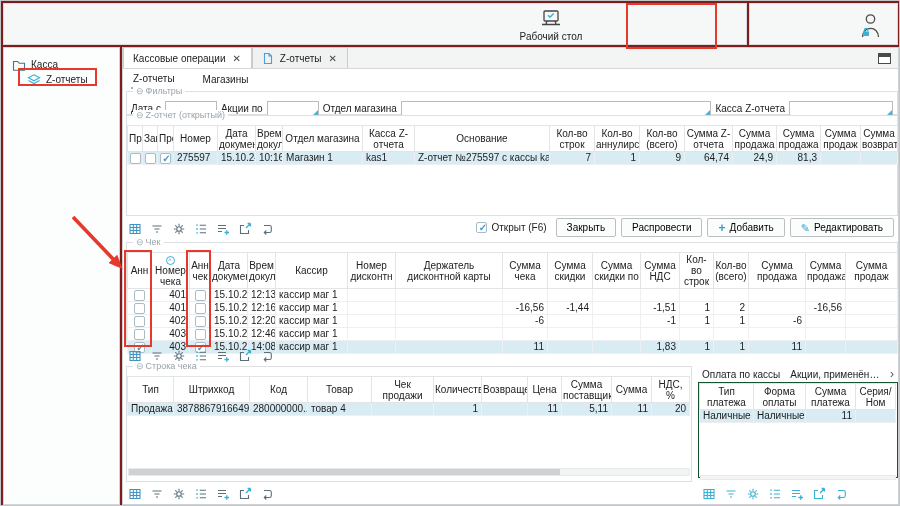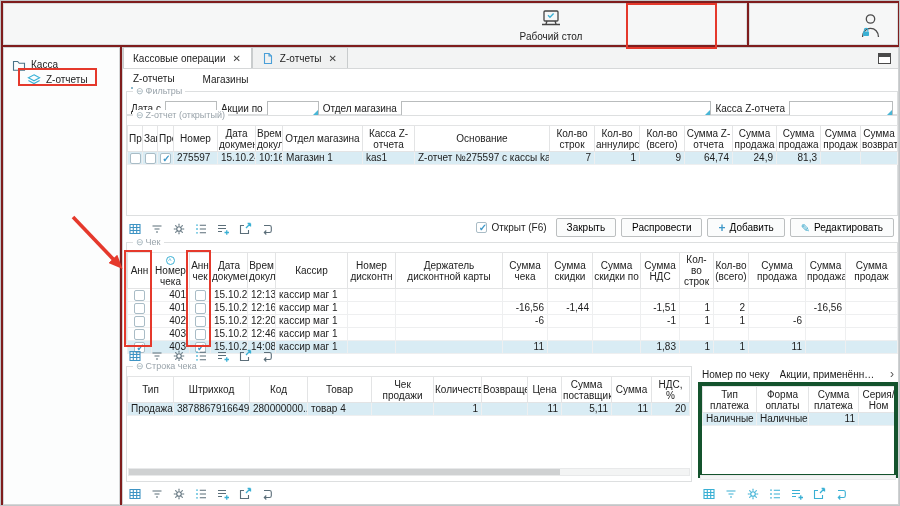--- a/index.html
+++ b/index.html
@@ -81,21 +81,21 @@
 .btn{height:19px;border:1px solid #bcbfc0;background:#fbfcfc;border-radius:2px;font:inherit;padding:0 10px;display:inline-flex;align-items:center;gap:4px;cursor:pointer;white-space:nowrap}
 .btn .plus{color:#3f98c8;font-size:12px;font-weight:bold;line-height:10px}
 .btn .pencil{color:#3aa8cc;font-size:11px;line-height:10px}
 
 
 #paypanel{position:absolute;left:575px;top:318px;width:200px;height:116px;background:#fff}
 #paytabs{display:flex;align-items:center;height:16px;gap:10px;padding:0 4px;white-space:nowrap}
 .paytab{cursor:pointer}
 .paytab.trunc{overflow:hidden;text-overflow:ellipsis;max-width:128px}
 #paytab-arrow{margin-left:auto;color:#555;cursor:pointer;font-size:12px;line-height:10px}
-#paybox{border:4px solid #14532d;height:96px;overflow:hidden}
+#paybox{border:1px solid #14532d;height:96px;overflow:hidden}
 
 
 .hscroll{position:absolute;background:#f3f4f4;border:1px solid #e8e9ea}
 #scroll-stroka{left:5px;top:420px;width:562px;height:8px}
 #scroll-stroka .thumb{position:absolute;left:0;top:0;height:100%;width:77%;background:#cfd1d2;cursor:pointer}
 #scroll-pay{left:577px;top:427px;width:196px;height:5px}
 
 
 .anno{position:absolute;border:2px solid #e5392c;pointer-events:none;z-index:50}
 #anno-retail{left:625px;top:2px;width:91px;height:46px}
@@ -554,21 +554,21 @@
           </tr>
         </tbody>
       </table>
     </div>
     <div class="hscroll" id="scroll-stroka">
         <div class="thumb"></div>
       </div>
 
     <div id="paypanel">
       <div id="paytabs">
-        <span class="paytab active">Номер по чеку</span>
+        <span class="paytab active">Оплата по кассы</span>
         <span class="paytab trunc">Акции, применённые для ст...</span>
         <span id="paytab-arrow">›</span>
       </div>
       <div id="paybox">
         <table class="tbl" style="width:196px">
           <colgroup>
               <col style="width:54px">
               <col style="width:52px">
               <col style="width:50px">
               <col style="width:40px">

